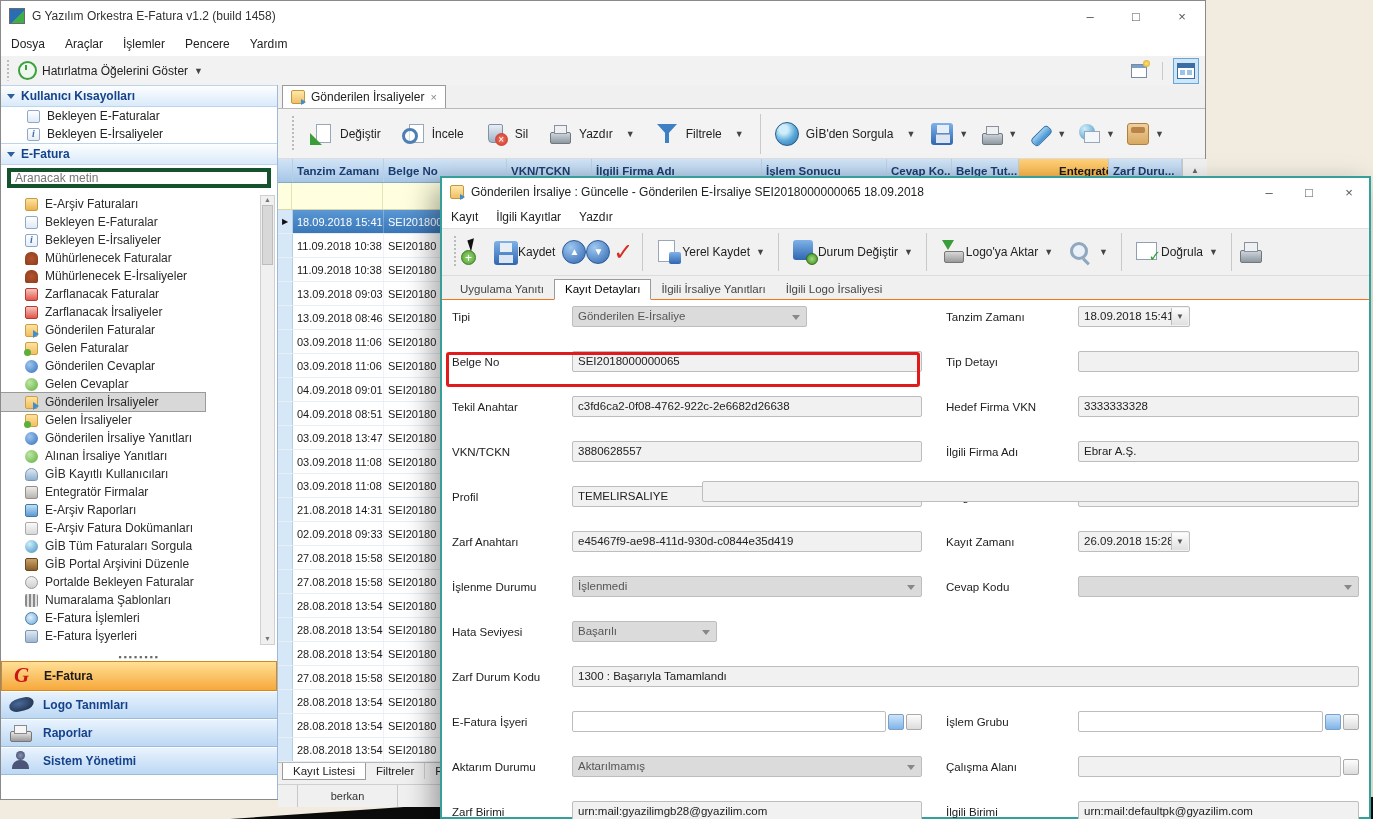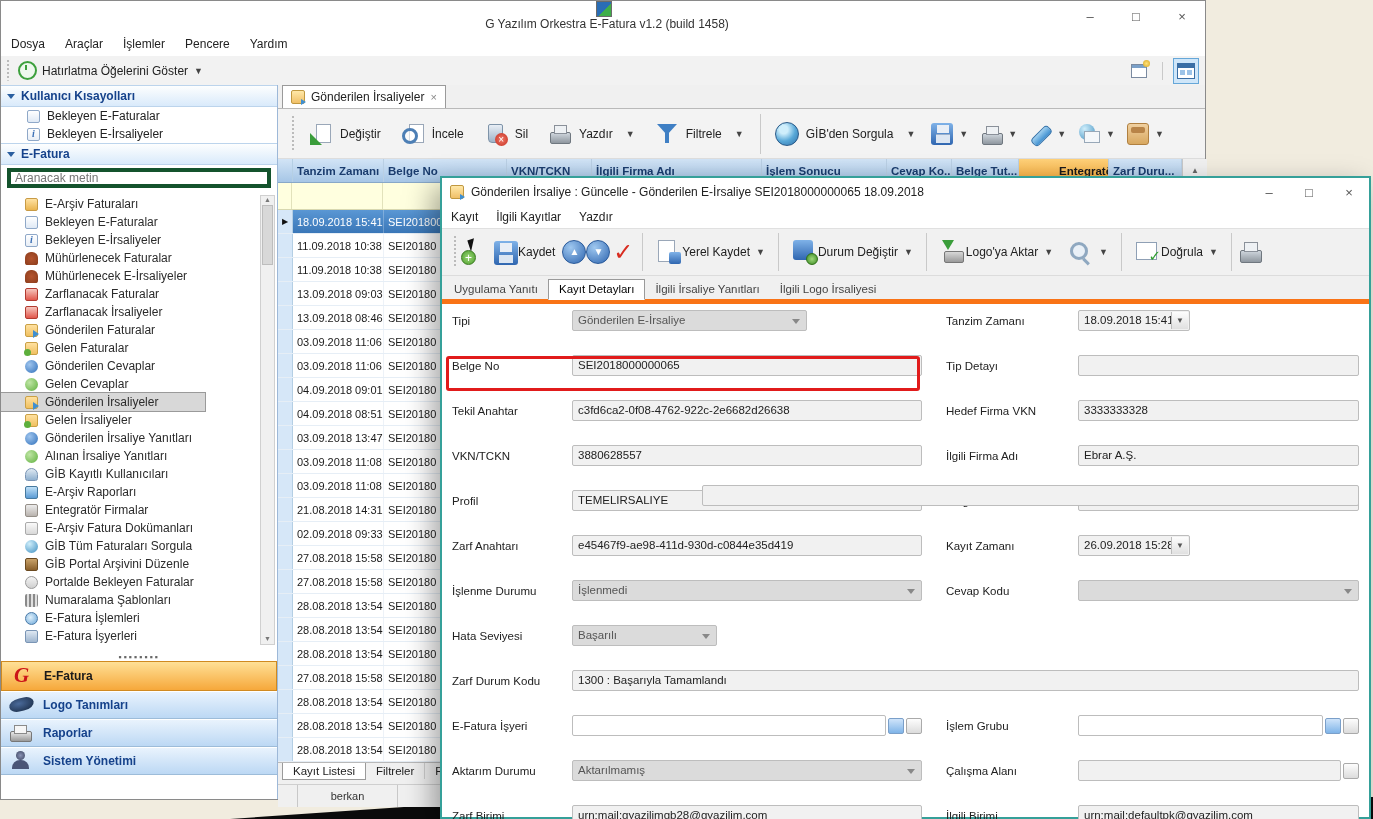--- a/index.html
+++ b/index.html
@@ -3,21 +3,21 @@
 <meta charset="utf-8">
 <style>
   html,body{margin:0;padding:0;}
   body{font-family:"Liberation Sans","DejaVu Sans",sans-serif;background:#d7d3c6;}
   .screen{position:relative;width:1373px;height:819px;overflow:hidden;background:#f1ecdf;}
   .wedge{position:absolute;left:230px;top:797px;width:1143px;height:22px;background:#0b0b0b;
          clip-path:polygon(0 100%,28% 0,100% 0,100% 100%);}
   
   .main-window{position:absolute;left:0;top:0;width:1206px;height:800px;background:#fff;
                border:1px solid #8a8a8a;box-sizing:border-box;}
-  .titlebar{position:absolute;left:0;top:0;right:0;height:30px;background:#fff;display:flex;align-items:center;padding-left:8px;flex-direction:column;}
+  .titlebar{position:absolute;left:0;top:0;right:0;height:30px;background:#fff;display:flex;align-items:center;padding-left:8px;}
   .appico{width:14px;height:14px;background:linear-gradient(135deg,#2a6db5 55%,#3fae49 55%);border:1px solid #6b6b6b;margin-right:7px;}
   .title-text{font-size:12px;color:#333;}
   .wctrls{position:absolute;right:0;top:0;height:30px;display:flex;}
   .wc{width:46px;height:30px;display:flex;align-items:center;justify-content:center;font-size:13px;color:#555;}
   .menubar{position:absolute;left:0;top:30px;right:0;height:25px;background:#fff;display:flex;align-items:center;border-bottom:1px solid #eee;}
   .menubar span{padding:0 10px;font-size:12px;color:#222;}
   .toolbar1{position:absolute;left:0;top:55px;right:0;height:29px;background:#f2f2f2;border-bottom:1px solid #ddd;display:flex;align-items:center;}
   .grip{width:5px;height:70%;margin:0 4px;background:repeating-linear-gradient(#bbb 0 2px,transparent 2px 4px);background-size:2px 100%;background-repeat:no-repeat;background-position:center;}
   .ic-clock{width:15px;height:15px;border-radius:50%;border:2px solid #3da03d;background:#eef8ee;position:relative;margin:0 5px 0 4px;flex:none;}
   .ic-clock::after{content:"";position:absolute;left:5px;top:2px;width:2px;height:5px;background:#3da03d;}
@@ -171,21 +171,21 @@
   .ic-floppyref::before{content:"";position:absolute;left:1px;top:1px;width:20px;height:20px;background:linear-gradient(#7fb2e8,#2f66b0);border-radius:3px;}
   .ic-floppyref::after{content:"";position:absolute;right:0;bottom:0;width:12px;height:12px;border-radius:50%;background:radial-gradient(#9fd87a,#3a8a22);border:1px solid #2f7018;box-sizing:border-box;}
   .ic-logoexp::before{content:"";position:absolute;left:4px;bottom:2px;width:18px;height:10px;background:linear-gradient(#d8d8d8,#9a9a9a);border:1px solid #777;border-radius:2px;}
   .ic-logoexp::after{content:"";position:absolute;left:2px;top:1px;width:0;height:0;border-left:6px solid transparent;border-right:6px solid transparent;border-top:10px solid #3a9d3a;}
   .ic-mag::before{content:"";position:absolute;left:3px;top:3px;width:12px;height:12px;border:3px solid #8fa8c0;border-radius:50%;background:rgba(230,240,250,.7);}
   .ic-mag::after{content:"";position:absolute;right:3px;bottom:2px;width:8px;height:3px;background:#8fa8c0;transform:rotate(45deg);}
   .ic-card::before{content:"";position:absolute;left:1px;top:3px;width:19px;height:16px;background:#fff;border:1px solid #8fa0b5;}
   .ic-card::after{content:"\2713";position:absolute;right:0;bottom:0;color:#2f9e2f;font-size:15px;font-weight:bold;}
   .ic-printer3::before{content:"";position:absolute;left:2px;top:11px;width:20px;height:11px;background:linear-gradient(#cfd6dd,#8f979f);border:1px solid #6f777f;border-radius:2px;}
   .ic-printer3::after{content:"";position:absolute;left:6px;top:3px;width:12px;height:8px;background:#eef1f4;border:1px solid #8a9099;}
-  .dtabs{height:23px;background:#f0f0f0;border-bottom:5px solid #f97316;display:flex;align-items:flex-end;padding-left:2px;}
+  .dtabs{height:23px;background:#f0f0f0;border-bottom:1px solid #f97316;display:flex;align-items:flex-end;padding-left:8px;}
   .dtab{padding:3px 10px 4px;font-size:11.5px;color:#444;}
   .dtab.act{background:#fff;border:1px solid #9a9a9a;border-bottom:1px solid #fff;margin-bottom:-1px;color:#000;}
   .dform{position:relative;padding:6px 10px 0;display:grid;grid-template-columns:96px 350px 108px 1fr;grid-auto-rows:21px;column-gap:8px;row-gap:4px;font-size:11.5px;gap:24px;}
   .flabel{align-self:center;color:#222;white-space:nowrap;}
   .fld{background:#f1f1f1;border:1px solid #bdbdbd;border-radius:2px;height:21px;line-height:19px;box-sizing:border-box;padding:0 5px;color:#222;white-space:nowrap;overflow:hidden;position:relative;}
   .fld.white{background:#fff;}
   .fld.dis{background:#dbdbdb;color:#555;}
   .fld.cmb::after{content:"";position:absolute;right:6px;top:8px;border-left:4px solid transparent;border-right:4px solid transparent;border-top:5px solid #888;}
   .fld.right{text-align:right;}
   .w235{width:235px;}
@@ -351,27 +351,27 @@
               <span class="tico ic-reply-green"></span>
               <span>Alınan İrsaliye Yanıtları</span>
             </div>
 
             <div class="titem">
               <span class="tico ic-users"></span>
               <span>GİB Kayıtlı Kullanıcıları</span>
             </div>
 
             <div class="titem">
+              <span class="tico ic-building"></span>
+              <span>Entegratör Firmalar</span>
+            </div>
+
+            <div class="titem">
               <span class="tico ic-report"></span>
               <span>E-Arşiv Raporları</span>
-            </div>
-
-            <div class="titem">
-              <span class="tico ic-building"></span>
-              <span>Entegratör Firmalar</span>
             </div>
 
             <div class="titem">
               <span class="tico ic-doc-gray"></span>
               <span>E-Arşiv Fatura Dokümanları</span>
             </div>
 
             <div class="titem">
               <span class="tico ic-globe"></span>
               <span>GİB Tüm Faturaları Sorgula</span>

